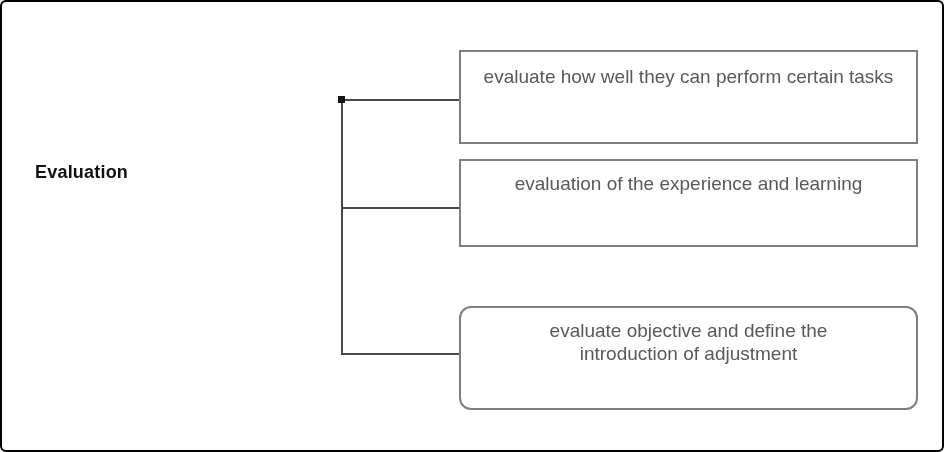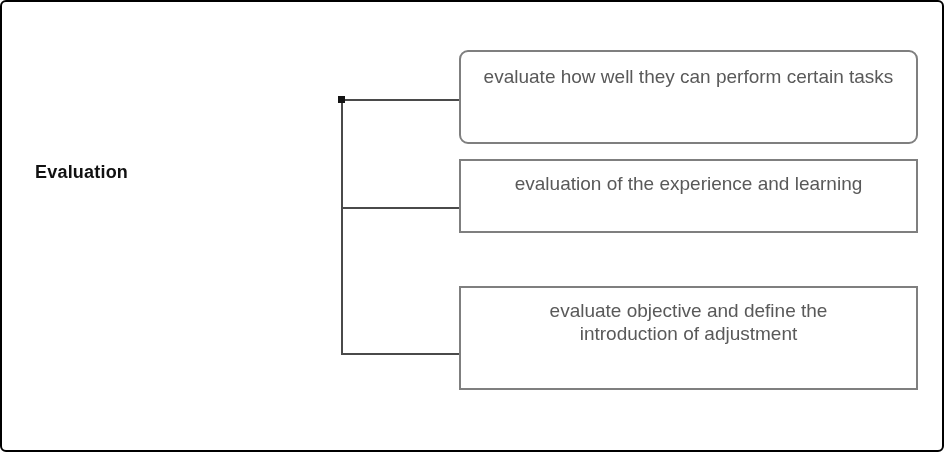--- a/index.html
+++ b/index.html
@@ -39,23 +39,23 @@
     align-items: flex-start;
     text-align: center;
     color: #595959;
     font-size: 19px;
     line-height: 1.22;
   }
   .node-box .label-inner {
     display: inline-block;
     padding: 0 12px;
   }
-  .box-1 { top: 48px;  height: 94px;  padding-top: 13px; border-radius: 9px; }
-  .box-2 { top: 157px; height: 74px;  padding-top: 11px; }
-  .box-3 { top: 284px; height: 104px; padding-top: 11px; }
+  .box-1 { top: 48px;  height: 94px;  padding-top: 13px; }
+  .box-2 { top: 157px; height: 88px;  padding-top: 11px; }
+  .box-3 { top: 304px; height: 104px; padding-top: 11px; border-radius: 12px; }
   .box-3 .label-inner { max-width: 345px; }
   .connector {
     position: absolute;
     background: #4a4a4a;
   }
   .v-line { left: 339px; top: 97px; width: 2px; height: 256px; }
   .h-line { left: 339px; width: 118px; height: 2px; }
   .h-line-1 { top: 97px; }
   .h-line-2 { top: 205px; }
   .h-line-3 { top: 351px; }

